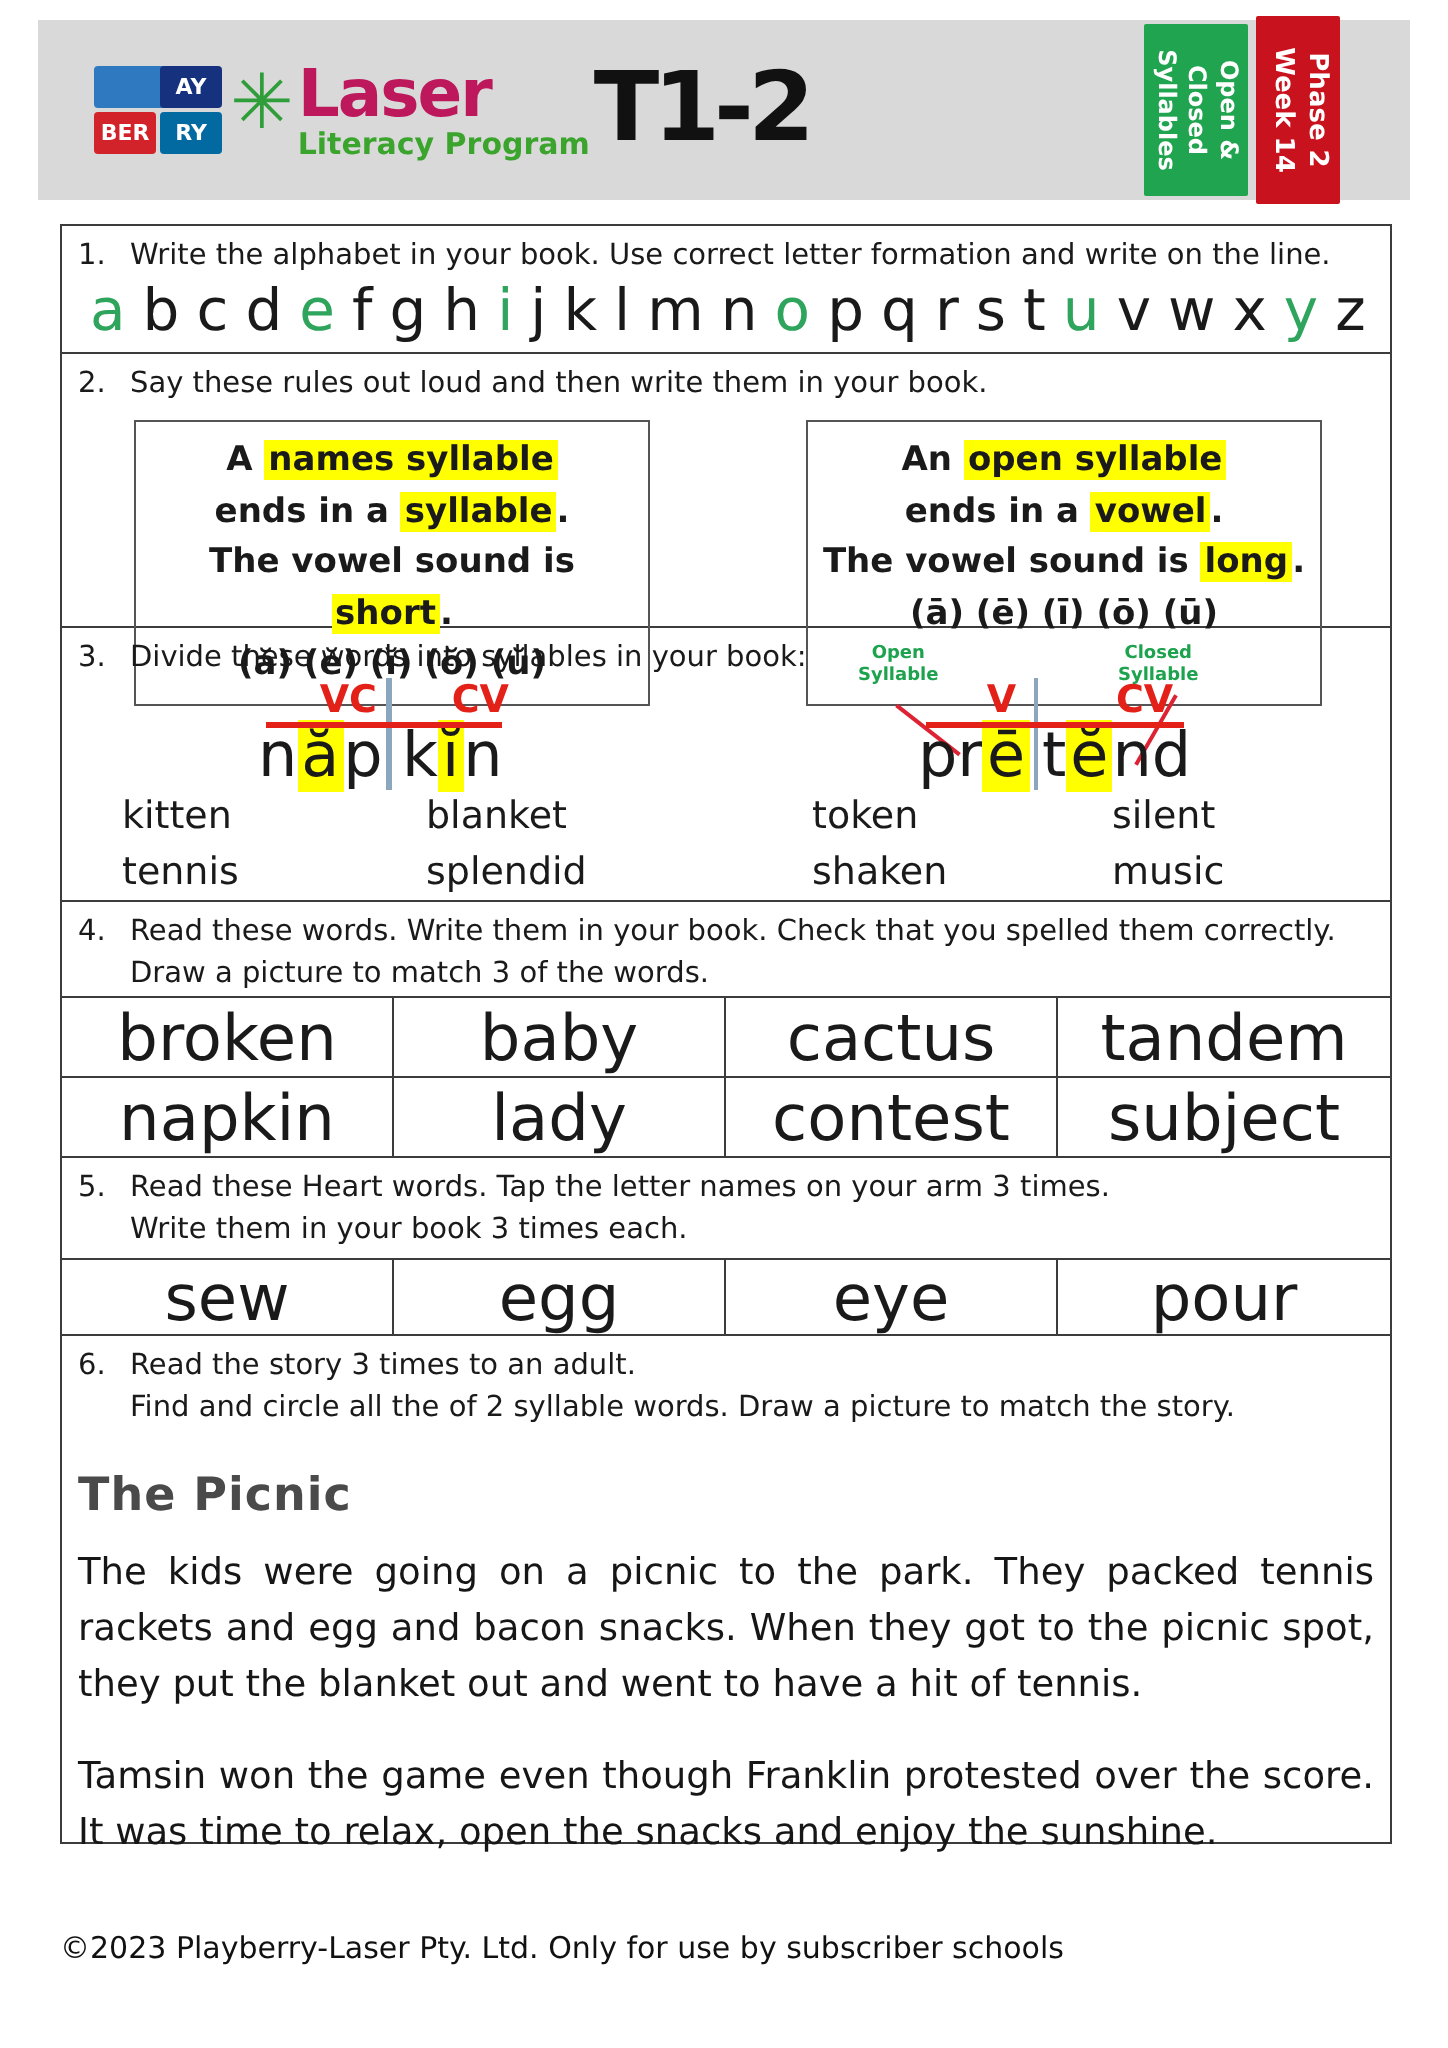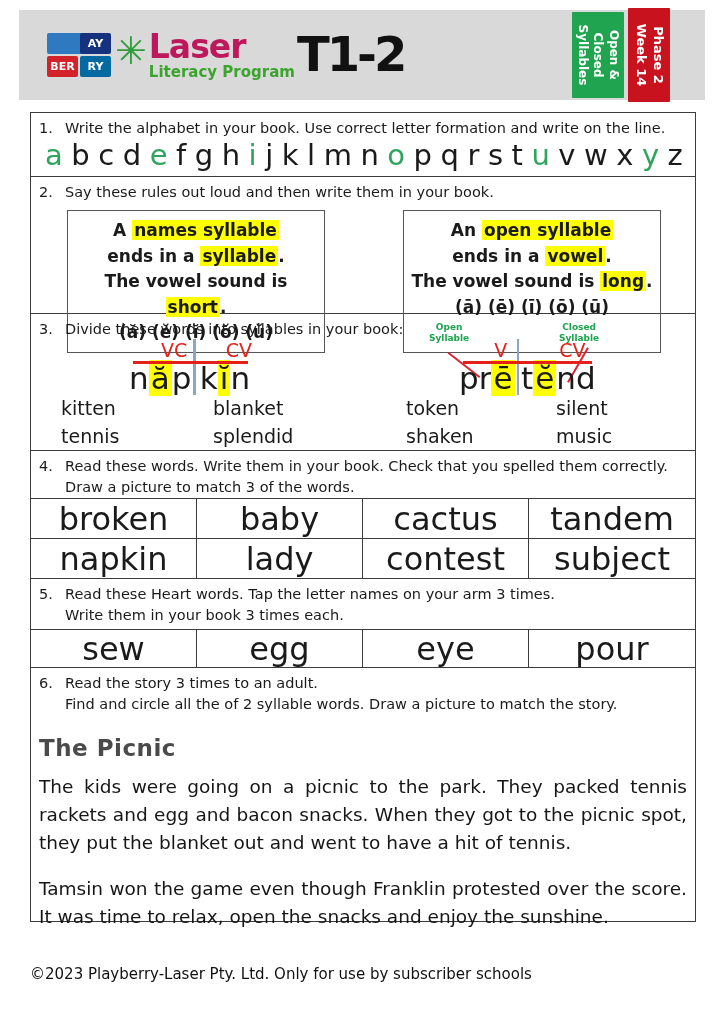--- a/index.html
+++ b/index.html
@@ -38,21 +38,21 @@
   
   #s2{height:137px;}
   .ruleboxes{display:flex;justify-content:space-between;padding:7px 34px 0 36px;}
   .rulebox{width:258px;box-sizing:border-box;border:1.6px solid #555;padding:7px 4px 6px;text-align:center;
     font-size:17px;font-weight:600;line-height:1.5;}
   .hl{background:#ffff00;padding:0 2px;}
   
   #s3{height:137px;}
   .syll-ex{position:absolute;display:inline-flex;}
   .syll-col{display:flex;flex-direction:column;align-items:center;min-width:52px;}
-  .syll-pat{color:#e32119;font-weight:normal;font-size:19px;height:22px;line-height:22px;margin-left:28px;}
+  .syll-pat{color:#e32119;font-weight:bold;font-size:19px;height:22px;line-height:22px;margin-left:28px;}
   .syll-word{font-size:31px;line-height:1.1;}
   .syll-div{width:2.5px;background:#8ca6bd;margin:0 2px;}
   .syll-line{position:absolute;top:22px;left:4px;right:4px;height:2.5px;background:#e32119;}
   .glabel{position:absolute;color:#1da24e;font-weight:bold;font-size:9px;line-height:1.2;text-align:center;}
   .pointer{position:absolute;width:2px;background:#d23;}
   .wordgrid3{position:absolute;left:0;top:80px;width:100%;display:grid;grid-template-columns:152px 193px 150px auto;
     padding-left:30px;box-sizing:border-box;font-size:19px;line-height:28px;}
   
   #s4{height:128px;}
   #s5{height:89px;}

